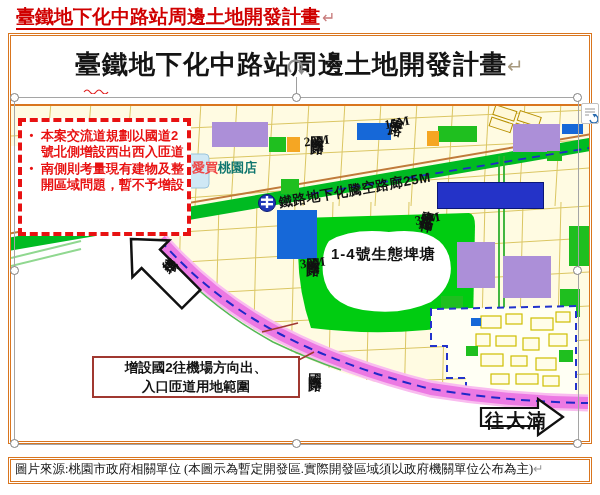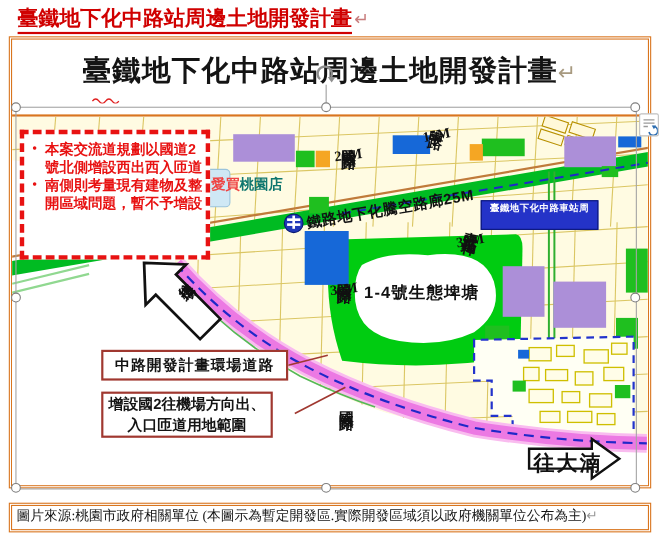--- a/index.html
+++ b/index.html
@@ -33,39 +33,39 @@
   .store{left:181px;top:53px;font-size:13px;font-weight:bold;white-space:nowrap;}
   .store .light{color:#ef4444;}
   .store .dark{color:#0f766e;}
   
   .corridor-label{left:268px;top:88px;font-size:13.5px;font-weight:bold;white-space:nowrap;
     transform:rotate(-9.5deg);transform-origin:left center;letter-spacing:.5px;}
   
   .station-box{left:426px;top:76px;width:107px;height:27px;background:#2433c8;
     border:1px solid #0a1678;box-sizing:border-box;color:#fff;font-size:8.5px;font-weight:bold;
     text-align:center;line-height:12px;letter-spacing:.5px;}
-  .pond-label{left:320px;top:139px;font-size:15px;font-weight:bold;letter-spacing:1px;white-space:nowrap;margin-top:12px;}
+  .pond-label{left:320px;top:139px;font-size:15px;font-weight:bold;letter-spacing:1px;white-space:nowrap;}
   
   .vwrap{display:flex;flex-direction:column;align-items:center;gap:1px;}
   .vroad{writing-mode:vertical-rl;text-orientation:upright;font-size:13.5px;font-weight:bold;
     line-height:1;letter-spacing:2px;}
   .rwidth{font-family:"Liberation Serif",serif;font-size:13px;font-weight:bold;white-space:nowrap;}
   .lab-intl-n{left:293px;top:20px;}
   .lab-zp{left:374px;top:2px;transform:rotate(13deg);}
   .lab-zp .rwidth{transform:rotate(-24deg);}
   .lab-intl-n .rwidth,.lab-intl-m .rwidth{transform:rotate(-7deg);}
   .lab-intl-m{left:289px;top:142px;}
   .lab-zpe{left:405px;top:94px;transform:rotate(12deg);}
   .lab-zpe .rwidth{transform:rotate(-22deg);}
   .lab-intl-s{left:297px;top:257px;}
   
   .map-box{position:absolute;z-index:3;background:#fff;border:2px solid #a03830;
     box-sizing:border-box;text-align:center;font-weight:bold;color:#141414;}
   .map-box1{left:81px;top:212px;width:170px;height:28px;font-size:13.5px;line-height:23px;letter-spacing:1px;}
-  .map-box2{left:81px;top:250px;width:156px;height:42px;font-size:13.5px;line-height:19px;}
+  .map-box2{left:81px;top:250px;width:208px;height:42px;font-size:13.5px;line-height:19px;}
   
   .arr-airport{left:141px;top:145px;transform:rotate(-45deg);writing-mode:vertical-rl;
     text-orientation:upright;font-size:13px;font-weight:bold;line-height:1;letter-spacing:2px;}
   .arr-danan{left:474px;top:302px;font-size:19px;font-weight:bold;letter-spacing:2px;}
   
   .caption-box{position:absolute;left:8px;top:457px;width:584px;height:27px;
     border:3px double #d9751e;box-sizing:border-box;background:#fff;
     font-family:"Liberation Serif",serif;font-size:12.5px;color:#141414;
     line-height:19px;padding-left:4px;white-space:nowrap;}
   .caption-box .ret{color:#999;}
@@ -225,21 +225,20 @@
       <polygon points="120,133 158.2,134.4 149,143.6 189.3,183.9 170.9,202.3 130.6,162 121.4,171.2" fill="#ffffff" stroke="#111" stroke-width="2.5"></polygon>
 
       <polygon points="552,311 527,293 527,302 470,302 470,320 527,320 527,329" fill="#ffffff" stroke="#111" stroke-width="2.2"></polygon>
     </svg>
 
     <div class="ml store">
       <span class="light">愛買</span><span class="dark">桃園店</span>
     </div>
     <div class="ml corridor-label">鐵路地下化騰空路廊25M</div>
     <div class="ml station-box">
-      <div>臺鐵地下化中路車站周</div>
     </div>
     <div class="ml pond-label">1-4號生態埤塘</div>
 
     <div class="ml vwrap lab-intl-n">
       <div class="vroad">國際路</div>
       <div class="rwidth">20M</div>
     </div>
     <div class="ml vwrap lab-zp">
       <div class="vroad">中平路</div>
       <div class="rwidth">15M</div>
@@ -249,21 +248,20 @@
       <div class="rwidth">30M</div>
     </div>
     <div class="ml vwrap lab-zpe">
       <div class="vroad">中平路延伸</div>
       <div class="rwidth">30M</div>
     </div>
     <div class="ml vwrap lab-intl-s">
       <div class="vroad">國際路</div>
     </div>
 
-    <div class="map-box map-box1">中路開發計畫環場道路</div>
     <div class="map-box map-box2">
       <div>增設國2往機場方向出、</div>
       <div>入口匝道用地範圍</div>
     </div>
 
     <div class="ml arr-airport">往機場</div>
     <div class="ml arr-danan">往大湳</div>
 
     <div class="red-callout">
       <div class="item">

